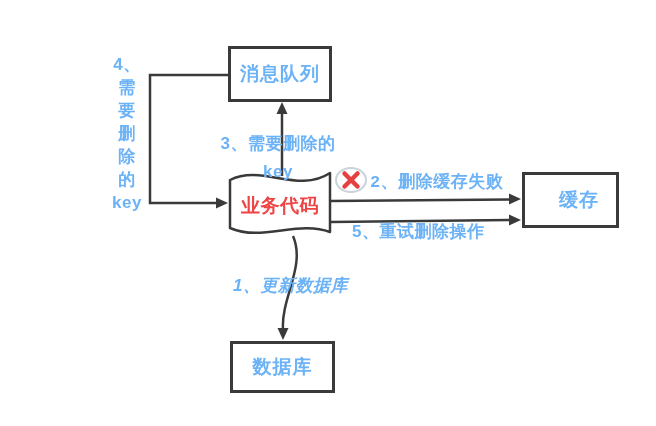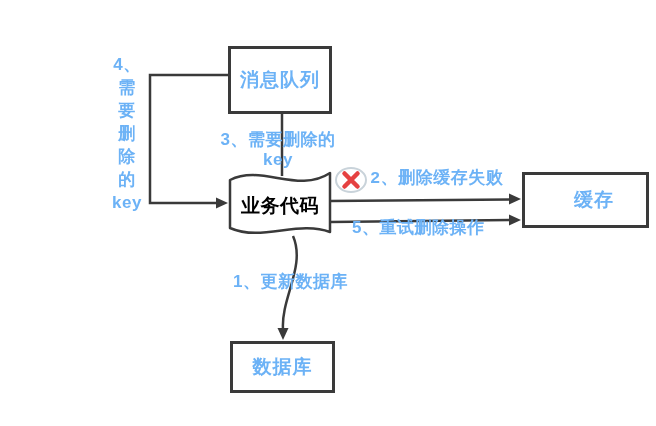--- a/index.html
+++ b/index.html
@@ -26,44 +26,44 @@
     border: 3px solid #3a3a3a;
     background: #ffffff;
     display: flex;
     align-items: center;
     justify-content: center;
     color: #6cb2f6;
     font-weight: bold;
     font-size: 19px;
     letter-spacing: 1px;
   }
-  .node-mq    { left: 228px; top: 46px;  width: 104px; height: 68px; }
-  .node-cache { left: 522px; top: 172px; width: 127px; height: 56px; padding-left: 17px; }
+  .node-mq    { left: 228px; top: 46px;  width: 104px; height: 56px; }
+  .node-cache { left: 522px; top: 172px; width: 97px; height: 56px; padding-left: 17px; }
   .node-db    { left: 230px; top: 341px; width: 105px; height: 52px; font-family: Liberation Serif, serif; }
   .shape-label {
     position: absolute;
     left: 232px; top: 178px; width: 96px; height: 56px;
     display: flex;
     align-items: center;
     justify-content: center;
-    color: #000000;
+    color: #ef4444;
     font-weight: bold;
     font-size: 19px;
     letter-spacing: 0.5px;
   }
   .edge-label {
     position: absolute;
     color: #6cb2f6;
     font-weight: bold;
     font-size: 17px;
     letter-spacing: 0.5px;
     white-space: pre-line;
-    line-height: 20px;
+    line-height: 28px;
   }
-  .edge-label-1 { left: 233px; top: 272px; }
+  .edge-label-1 { left: 233px; top: 272px; font-style: italic; }
   .edge-label-2 { left: 370px; top: 169px; font-family: Liberation Mono, monospace; }
   .edge-label-3 { left: 206px; top: 130px; width: 144px; text-align: center; }
   .edge-label-5 { left: 352px; top: 218px; }
   .edge-label-4 {
     left: 105px; top: 53px; width: 44px;
     text-align: center;
     line-height: 23px;
   }
 </style>
 </head>

